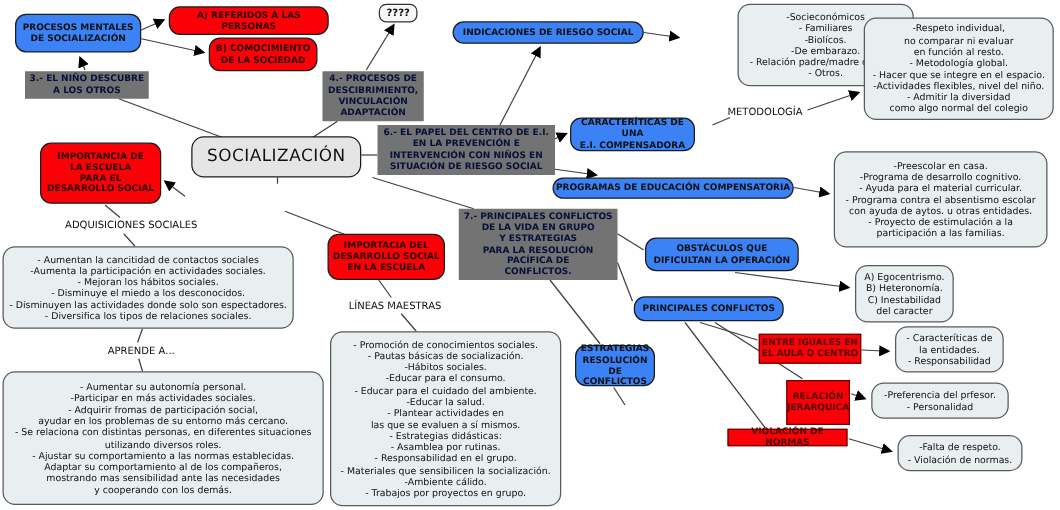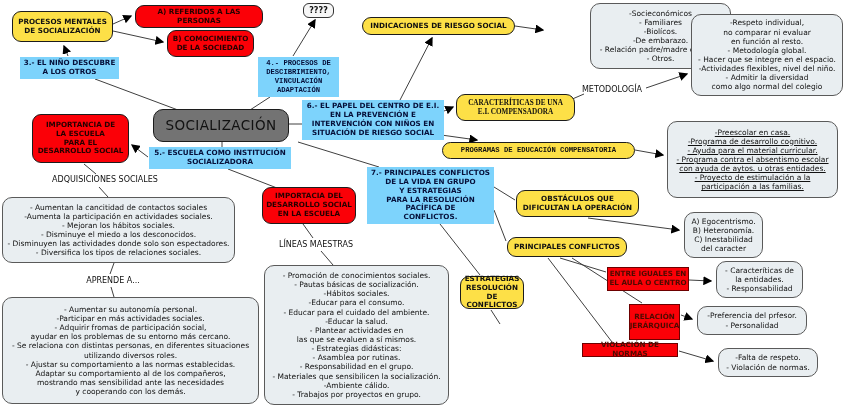--- a/index.html
+++ b/index.html
@@ -1,54 +1,54 @@
 <!DOCTYPE html>
 <html><head>
 <meta charset="utf-8">
 <style>
   html,body{margin:0;padding:0;background:#fff;}
   #canvas{position:relative;width:848px;height:408px;background:#ffffff;overflow:hidden;
           font-family:"DejaVu Sans","Liberation Sans",sans-serif;}
   #edges{position:absolute;left:0;top:0;width:848px;height:408px;}
   .node{position:absolute;display:flex;align-items:center;justify-content:center;
         text-align:center;white-space:pre-line;box-sizing:border-box;line-height:1.22;color:#111;}
-  .yellow{background:#fde047;border:1.3px solid #1c1c1c;border-radius:9px;font-weight:bold;font-size:7.2px;}
+  .yellow{background:#3b82f6;border:1.3px solid #1c1c1c;border-radius:9px;font-weight:bold;font-size:7.2px;}
   .redround{background:#fb0007;border:1.3px solid #1c1c1c;border-radius:9px;font-weight:bold;font-size:7.2px;color:#270000;}
   .redrect{background:#fb0007;border:1px solid #6d0000;font-weight:bold;font-size:7.2px;color:#4d0a00;}
-  .cyan{background:#7dd3fc;font-weight:bold;font-size:7.2px;color:#06103a;}
+  .cyan{background:#737373;font-weight:bold;font-size:7.2px;color:#06103a;}
   .gray{background:#e9eef1;border:1px solid #5a5a5a;border-radius:10px;font-size:7.5px;padding:2px;}
   .whitebox{background:#f6f6f6;border:1.2px solid #333;border-radius:6px;font-weight:bold;font-size:8px;}
   .plain{font-size:8px;background:transparent;}
-  .magenta{background:#737373;border:1.5px solid #1c1c1c;border-radius:10px;font-size:13.5px;letter-spacing:.4px;}
+  .magenta{background:#e5e5e5;border:1.5px solid #1c1c1c;border-radius:10px;font-size:13.5px;letter-spacing:.4px;}
   
   #n-procesos{left:12px;top:11px;width:101px;height:31px;}
   #n-refpersonas{left:135px;top:5px;width:128px;height:23px;}
   #n-conocimiento{left:167px;top:30px;width:87px;height:27px;}
   #n-unknown{left:303px;top:3px;width:31px;height:15px;}
   #n-indicaciones{left:362px;top:17px;width:153px;height:18px;}
   #n-sociofactors{left:546px;top:3px;width:141px;height:66px;margin-left:44px;}
   #n-metodologiabox{left:691px;top:14px;width:152px;height:82px;}
   #n-nino3{left:20px;top:57px;width:99px;height:22px;}
-  #n-procesos4{left:258px;top:57px;width:81px;height:40px;font-family:Liberation Mono, monospace;}
+  #n-procesos4{left:258px;top:57px;width:81px;height:40px;}
   #n-socializacion{left:153px;top:109px;width:136px;height:33px;}
   #n-papel6{left:302px;top:100px;width:142px;height:40px;}
   #n-escuela5{left:149px;top:147px;width:142px;height:22px;}
   #n-importanciaescuela{left:32px;top:114px;width:97px;height:49px;}
   #n-adquisicioneslabel{left:38px;top:174px;width:134px;height:12px;}
   #n-adquisicionesbox{left:2px;top:197px;width:233px;height:66px;}
   #n-aprendelabel{left:80px;top:275px;width:66px;height:11px;}
   #n-aprendebox{left:2px;top:297px;width:257px;height:107px;}
   #n-importaciadel{left:262px;top:187px;width:94px;height:37px;}
   #n-lineaslabel{left:275px;top:239px;width:82px;height:11px;}
   #n-lineasbox{left:264px;top:265px;width:185px;height:140px;}
   #n-conflictos7{left:367px;top:167px;width:127px;height:57px;}
-  #n-caracteristicas{left:456px;top:94px;width:119px;height:27px;font-family:Liberation Serif, serif;}
+  #n-caracteristicas{left:456px;top:94px;width:100px;height:27px;}
   #n-metodologialabel{left:578px;top:84px;width:68px;height:12px;}
-  #n-programas{left:442px;top:142px;width:193px;height:17px;font-family:Liberation Mono, monospace;}
-  #n-preescolarbox{left:667px;top:121px;width:171px;height:77px;text-decoration:underline;}
+  #n-programas{left:442px;top:142px;width:193px;height:17px;}
+  #n-preescolarbox{left:667px;top:121px;width:171px;height:77px;}
   #n-obstaculos{left:516px;top:190px;width:123px;height:27px;}
   #n-principales{left:507px;top:237px;width:120px;height:20px;}
   #n-egocentrismobox{left:684px;top:212px;width:79px;height:46px;}
   #n-entreiguales{left:607px;top:267px;width:82px;height:24px;}
   #n-caractsociedadbox{left:716px;top:261px;width:87px;height:37px;}
   #n-relacionjerarquica{left:629px;top:304px;width:51px;height:36px;}
   #n-preferenciabox{left:697px;top:306px;width:110px;height:29px;}
   #n-violacionnormas{left:582px;top:343px;width:96px;height:14px;}
   #n-faltabox{left:718px;top:348px;width:100px;height:29px;}
   #n-estrategias{left:460px;top:276px;width:64px;height:33px;}
@@ -128,22 +128,20 @@
 A LOS OTROS</div>
   <div class="node cyan" id="n-procesos4">4.- PROCESOS DE
 DESCIBRIMIENTO,
 VINCULACIÓN
 ADAPTACIÓN</div>
   <div class="node magenta" id="n-socializacion">SOCIALIZACIÓN</div>
   <div class="node cyan" id="n-papel6">6.- EL PAPEL DEL CENTRO DE E.I.
 EN LA PREVENCIÓN E
 INTERVENCIÓN CON NIÑOS EN
 SITUACIÓN DE RIESGO SOCIAL</div>
-  <div class="node cyan" id="n-escuela5">5.- ESCUELA COMO INSTITUCIÓN
-SOCIALIZADORA</div>
   <div class="node redround" id="n-importanciaescuela">IMPORTANCIA DE
 LA ESCUELA
 PARA EL
 DESARROLLO SOCIAL</div>
   <div class="node plain" id="n-adquisicioneslabel">ADQUISICIONES SOCIALES</div>
   <div class="node gray" id="n-adquisicionesbox">- Aumentan la cancitidad de contactos sociales
 -Aumenta la participación en actividades sociales.
 - Mejoran los hábitos sociales.
 - Disminuye el miedo a los desconocidos.
 - Disminuyen las actividades donde solo son espectadores.

